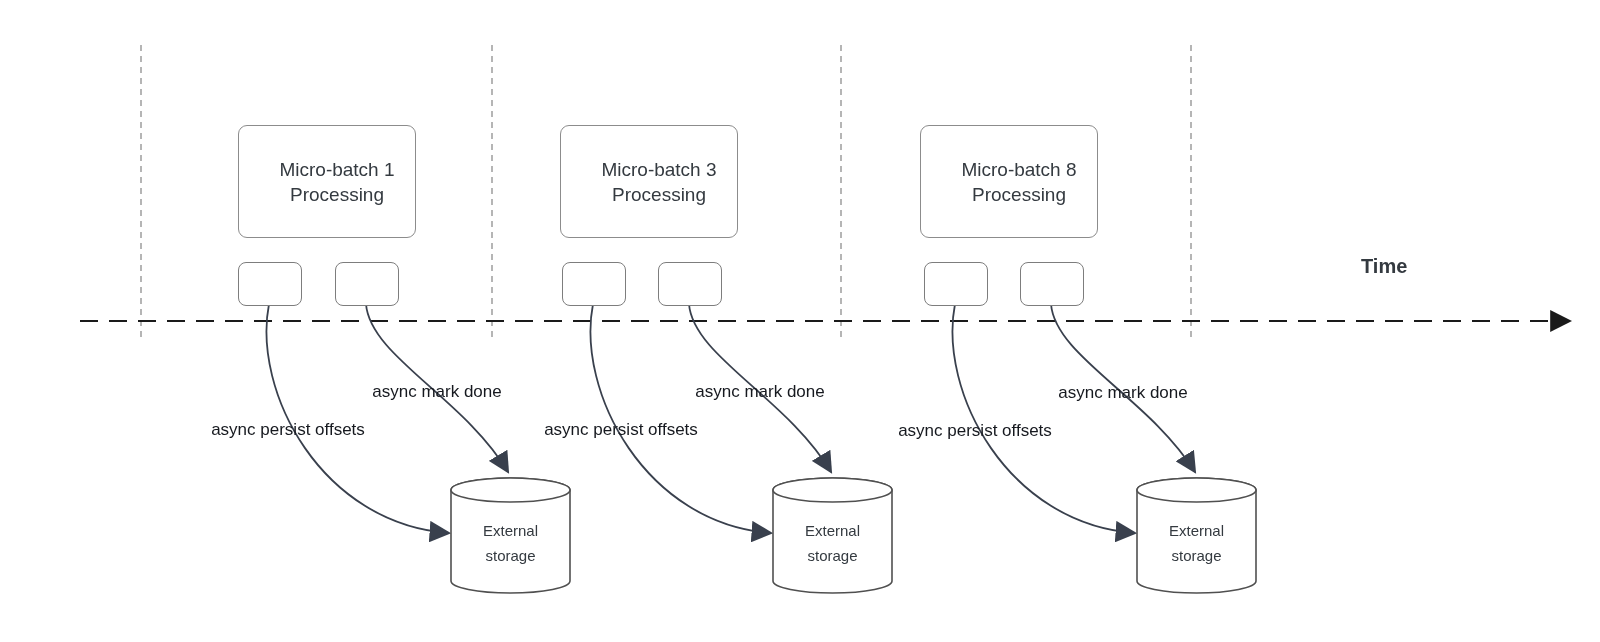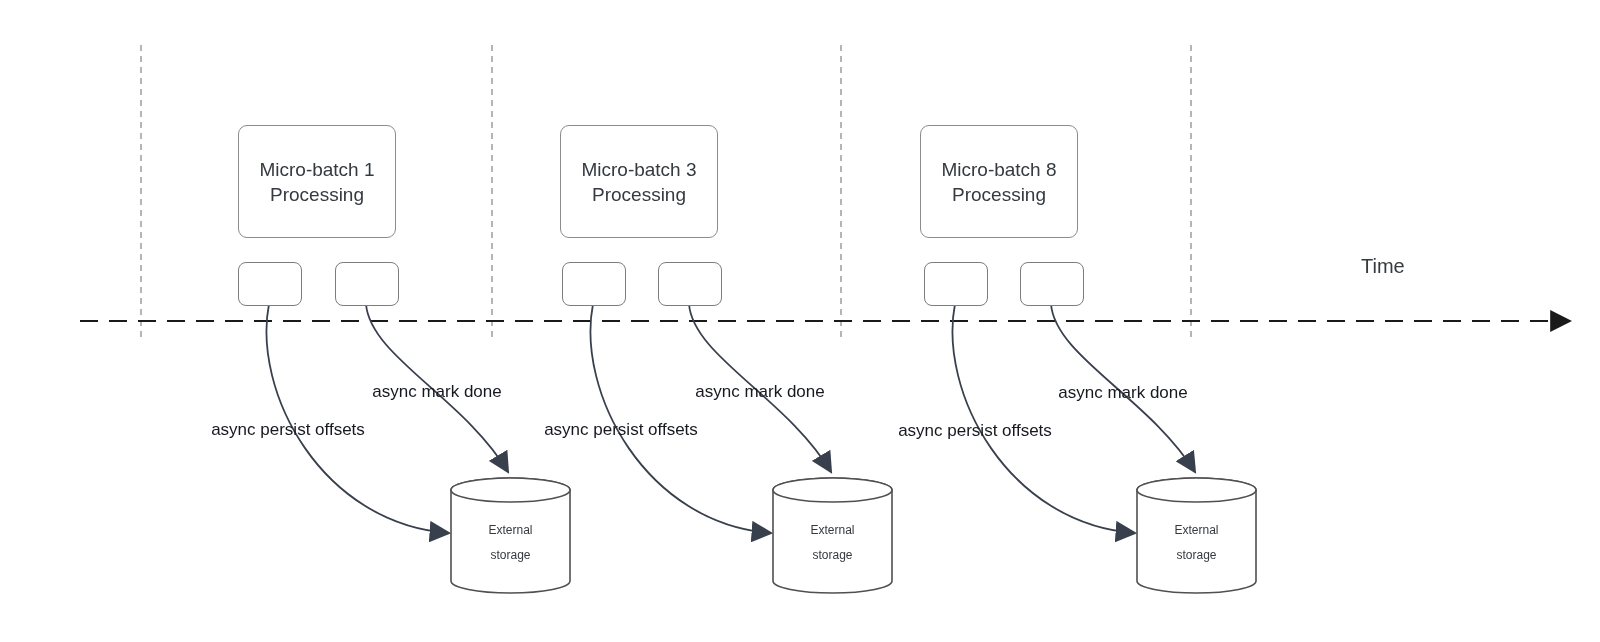--- a/index.html
+++ b/index.html
@@ -56,20 +56,21 @@
     border: 1.5px solid var(--box-border, #8c8c8c);
     border-radius: 9px;
     display: flex;
     flex-direction: column;
     align-items: center;
     justify-content: center;
     text-align: center;
     font-size: 19px;
     line-height: 25px;
     color: var(--text, #343a40);
+    padding-left: 20px;
   }
   .small-box {
     position: absolute;
     top: 262px;
     width: 62px;
     height: 42px;
     background: #ffffff;
     border: 1.5px solid #7d7d7d;
     border-radius: 8px;
   }
@@ -79,30 +80,31 @@
     white-space: nowrap;
     font-size: 17px;
     font-weight: normal;
     color: var(--label-text, #16191f);
   }
   .storage-label {
     position: absolute;
     top: 518px;
     width: 119px;
     text-align: center;
-    font-size: 12px;
+    font-size: 15px;
     line-height: 25px;
     color: var(--text, #343a40);
   }
   .time-label {
     position: absolute;
     left: 1361px;
     top: 255px;
     font-size: 20px;
     color: var(--text, #343a40);
+    font-weight: bold;
   }
 </style>
 </head>
 <body>
 
 <div id="canvas">
 
   <svg id="lines-layer" viewBox="0 0 1600 642" xmlns="http://www.w3.org/2000/svg">
     <defs>
       <marker id="arrow-curve" viewBox="0 0 10 10" refX="9" refY="5" markerWidth="12" markerHeight="12" orient="auto-start-reverse">

